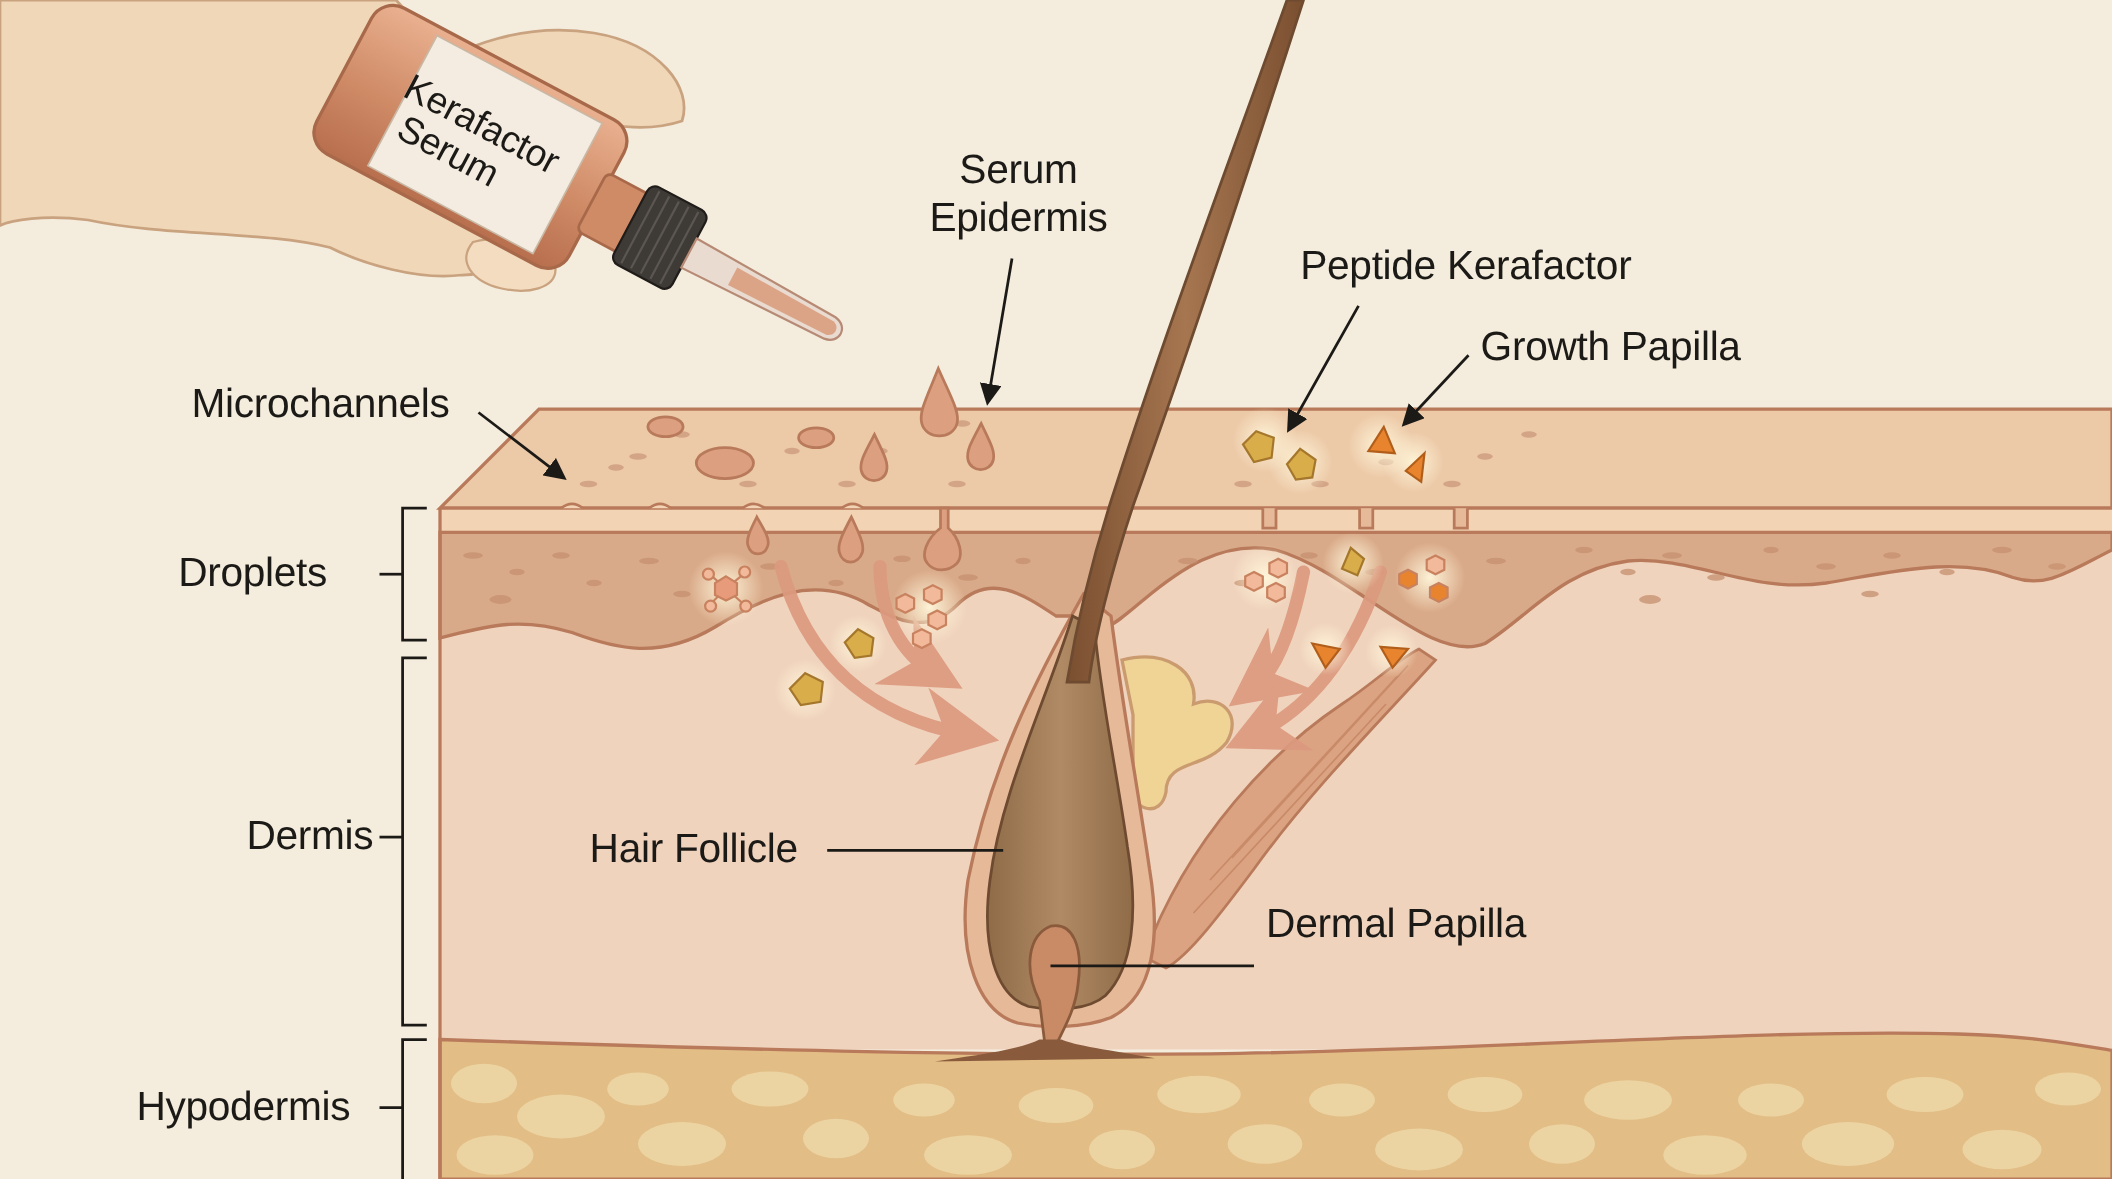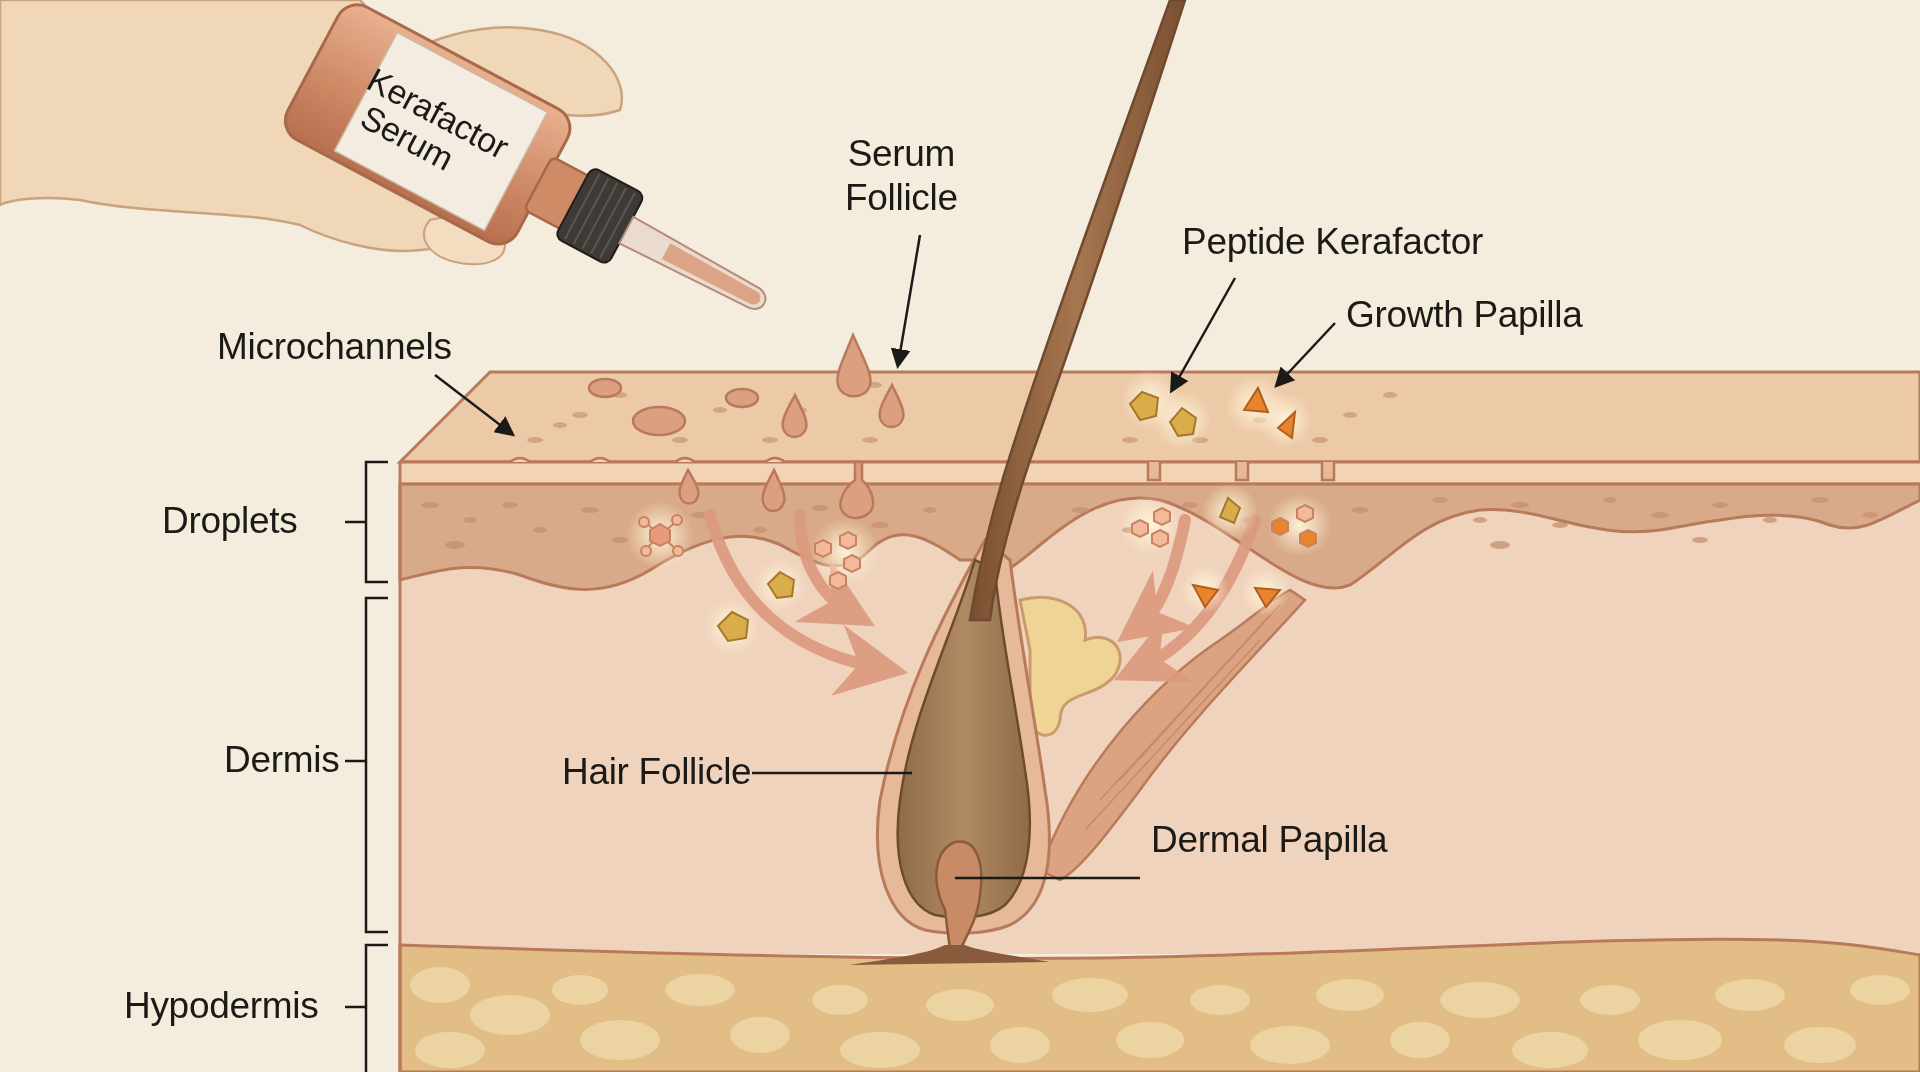--- a/index.html
+++ b/index.html
@@ -304,25 +304,25 @@
     </g>
   </svg>
 
   <div class="lbl" style="left:378px; top:62px; transform:rotate(28deg); transform-origin:left top; font-size:34px; line-height:1.05;">
     <div>Kerafactor</div>
     <div style="padding-left:12px;">Serum</div>
   </div>
 
   <div class="lbl center" style="left:845px; top:132px;">
     <div>Serum</div>
-    <div>Follicle</div>
+    <div>Epidermis</div>
   </div>
 
   <div class="lbl" style="left:1182px; top:220px;">Peptide Kerafactor</div>
   <div class="lbl" style="left:1346px; top:293px;">Growth Papilla</div>
-  <div class="lbl" style="left:174px; top:325px;margin-left:43px;">Microchannels</div>
-  <div class="lbl" style="left:536px; top:750px;margin-left:26px;">Hair Follicle</div>
+  <div class="lbl" style="left:174px; top:345px;">Microchannels</div>
+  <div class="lbl" style="left:536px; top:750px;">Hair Follicle</div>
   <div class="lbl" style="left:1151px; top:818px;">Dermal Papilla</div>
 
   <div class="lbl" style="left:162px; top:499px;">Droplets</div>
   <div class="lbl" style="left:224px; top:738px;">Dermis</div>
   <div class="lbl" style="left:124px; top:984px;">Hypodermis</div>
 </div>
 
 </body></html>

